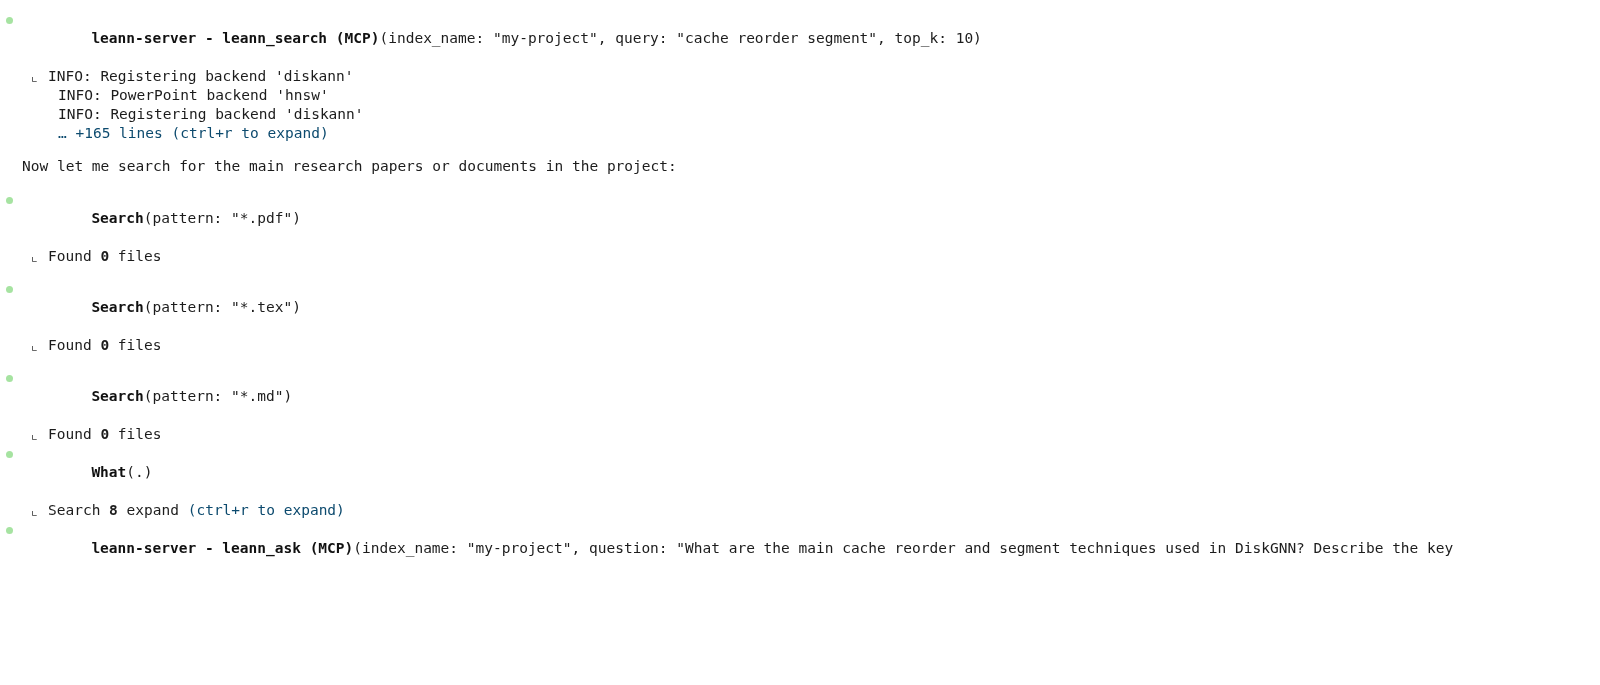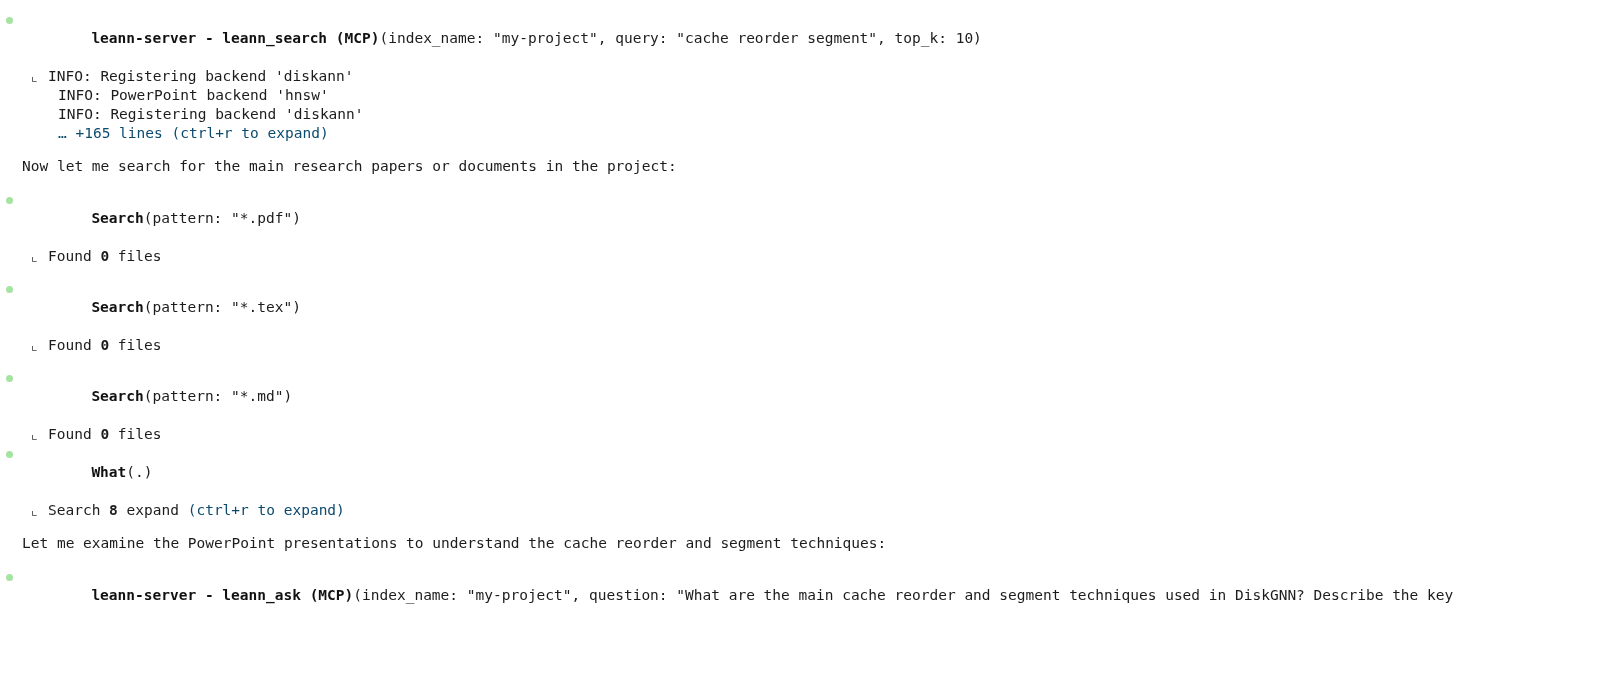--- a/index.html
+++ b/index.html
@@ -133,21 +133,20 @@
 
   <div class="block">
     <div class="tool-line">
       <span class="bullet"></span><span class="tool-name">What</span><span class="tool-args">(.)</span>
     </div>
     <div class="result-block">
       <div class="result-first"><span class="elbow">⌞</span><span>Search </span><span class="count">8</span><span> expand </span><span class="dim">(ctrl+r to expand)</span></div>
     </div>
   </div>
 
-  <div class="para">Let me examine the PowerPoint presentations to understand the cache reorder and segment techniques:</div>
 
   <div class="block">
     <div class="tool-line">
       <span class="bullet"></span><span class="tool-name">leann-server - leann_ask (MCP)</span><span class="tool-args">(index_name: "my-project", question: "What are the main cache reorder and segment techniques used in DiskGNN? Describe the key</span>
     </div>
 
   </div>
 
 </div>
 

